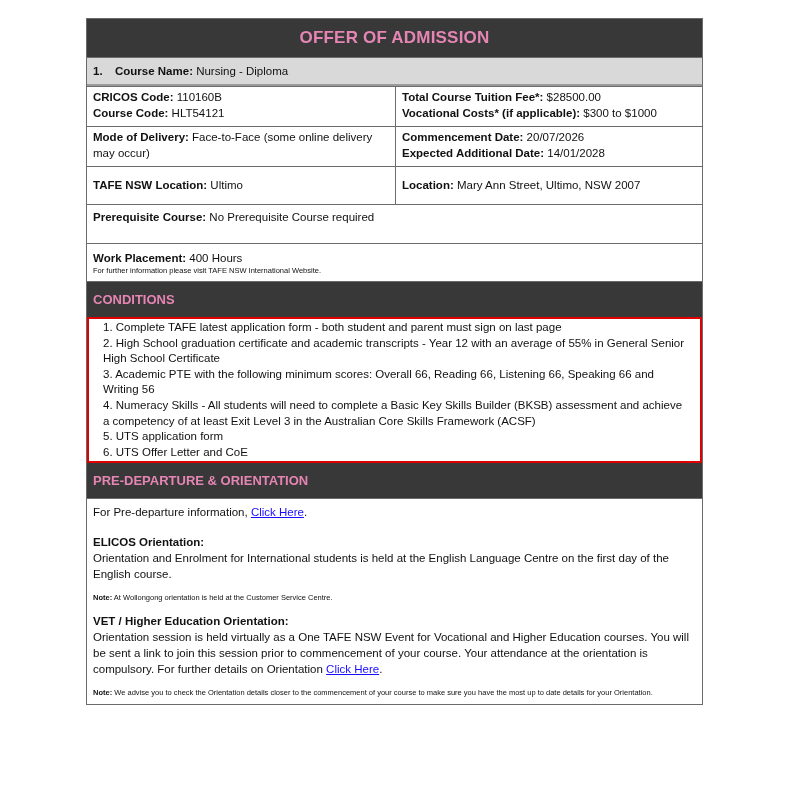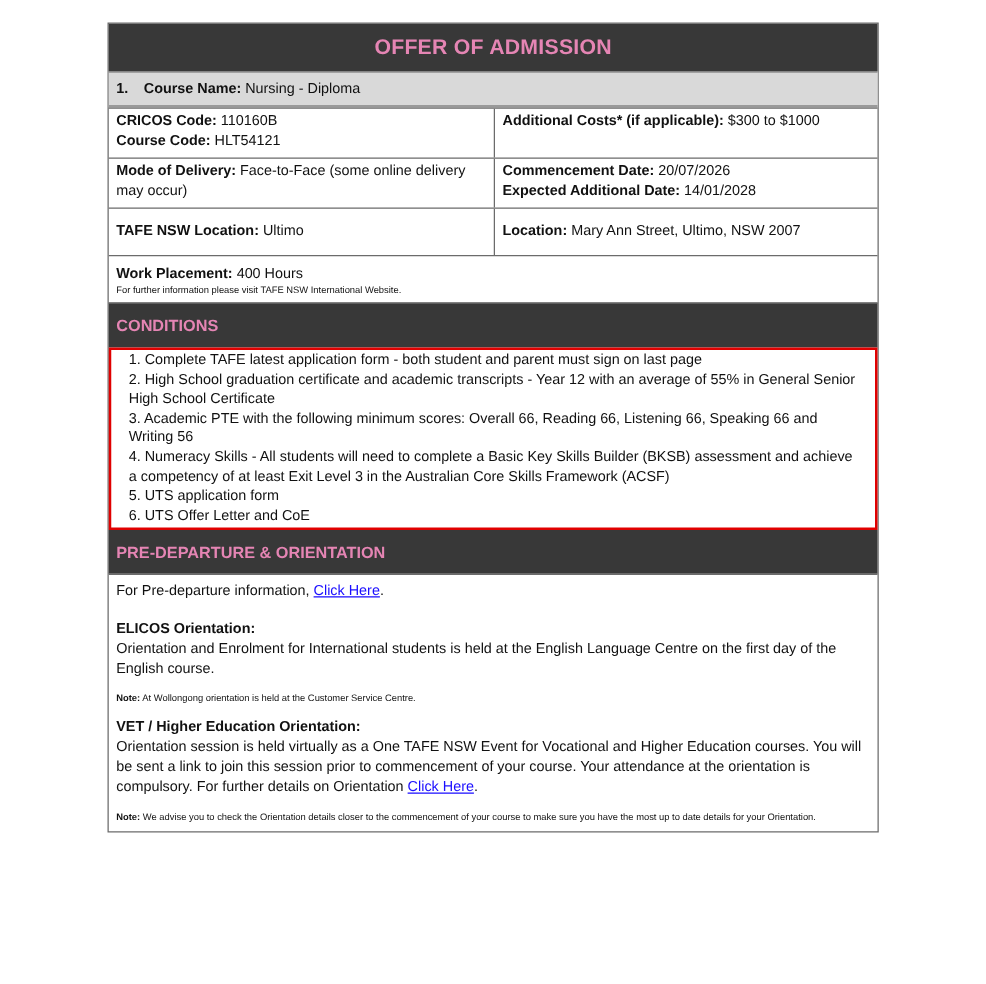--- a/index.html
+++ b/index.html
@@ -35,21 +35,22 @@
   <div class="course">
     <span class="num">1.</span><b>Course Name:</b><span> Nursing - Diploma</span>
   </div>
 
   <div class="row" style="height:39px;">
     <div class="cell l">
       <div><b>CRICOS Code:</b><span> 110160B</span></div>
       <div><b>Course Code:</b><span> HLT54121</span></div>
     </div>
     <div class="cell r">
-      <div><b>Additional Costs* (if applicable):</b><span> $300 to $1000</span></div>
+      <div><b>Total Course Tuition Fee*:</b><span> $28500.00</span></div>
+      <div><b>Vocational Costs* (if applicable):</b><span> $300 to $1000</span></div>
     </div>
   </div>
 
   <div class="row" style="height:39px;">
     <div class="cell l">
       <b>Mode of Delivery:</b><span> Face-to-Face (some online delivery may occur)</span>
     </div>
     <div class="cell r">
       <div><b>Commencement Date:</b><span> 20/07/2026</span></div>
       <div><b>Expected Additional Date:</b><span> 14/01/2028</span></div>
@@ -58,20 +59,23 @@
 
   <div class="row" style="height:37px; line-height:33px;">
     <div class="cell l">
       <b>TAFE NSW Location:</b><span> Ultimo</span>
     </div>
     <div class="cell r">
       <b>Location:</b><span> Mary Ann Street, Ultimo, NSW 2007</span>
     </div>
   </div>
 
+  <div class="full" style="height:39px;">
+    <b>Prerequisite Course:</b><span> No Prerequisite Course required</span>
+  </div>
 
   <div class="full" style="height:38px; padding-top:6px;">
     <div><b>Work Placement:</b><span> 400 Hours</span></div>
     <div class="small">For further information please visit TAFE NSW International Website.</div>
   </div>
 
   <div class="hdr sec">CONDITIONS</div>
 
   <div class="cond">
     <div>1. Complete TAFE latest application form - both student and parent must sign on last page</div>

